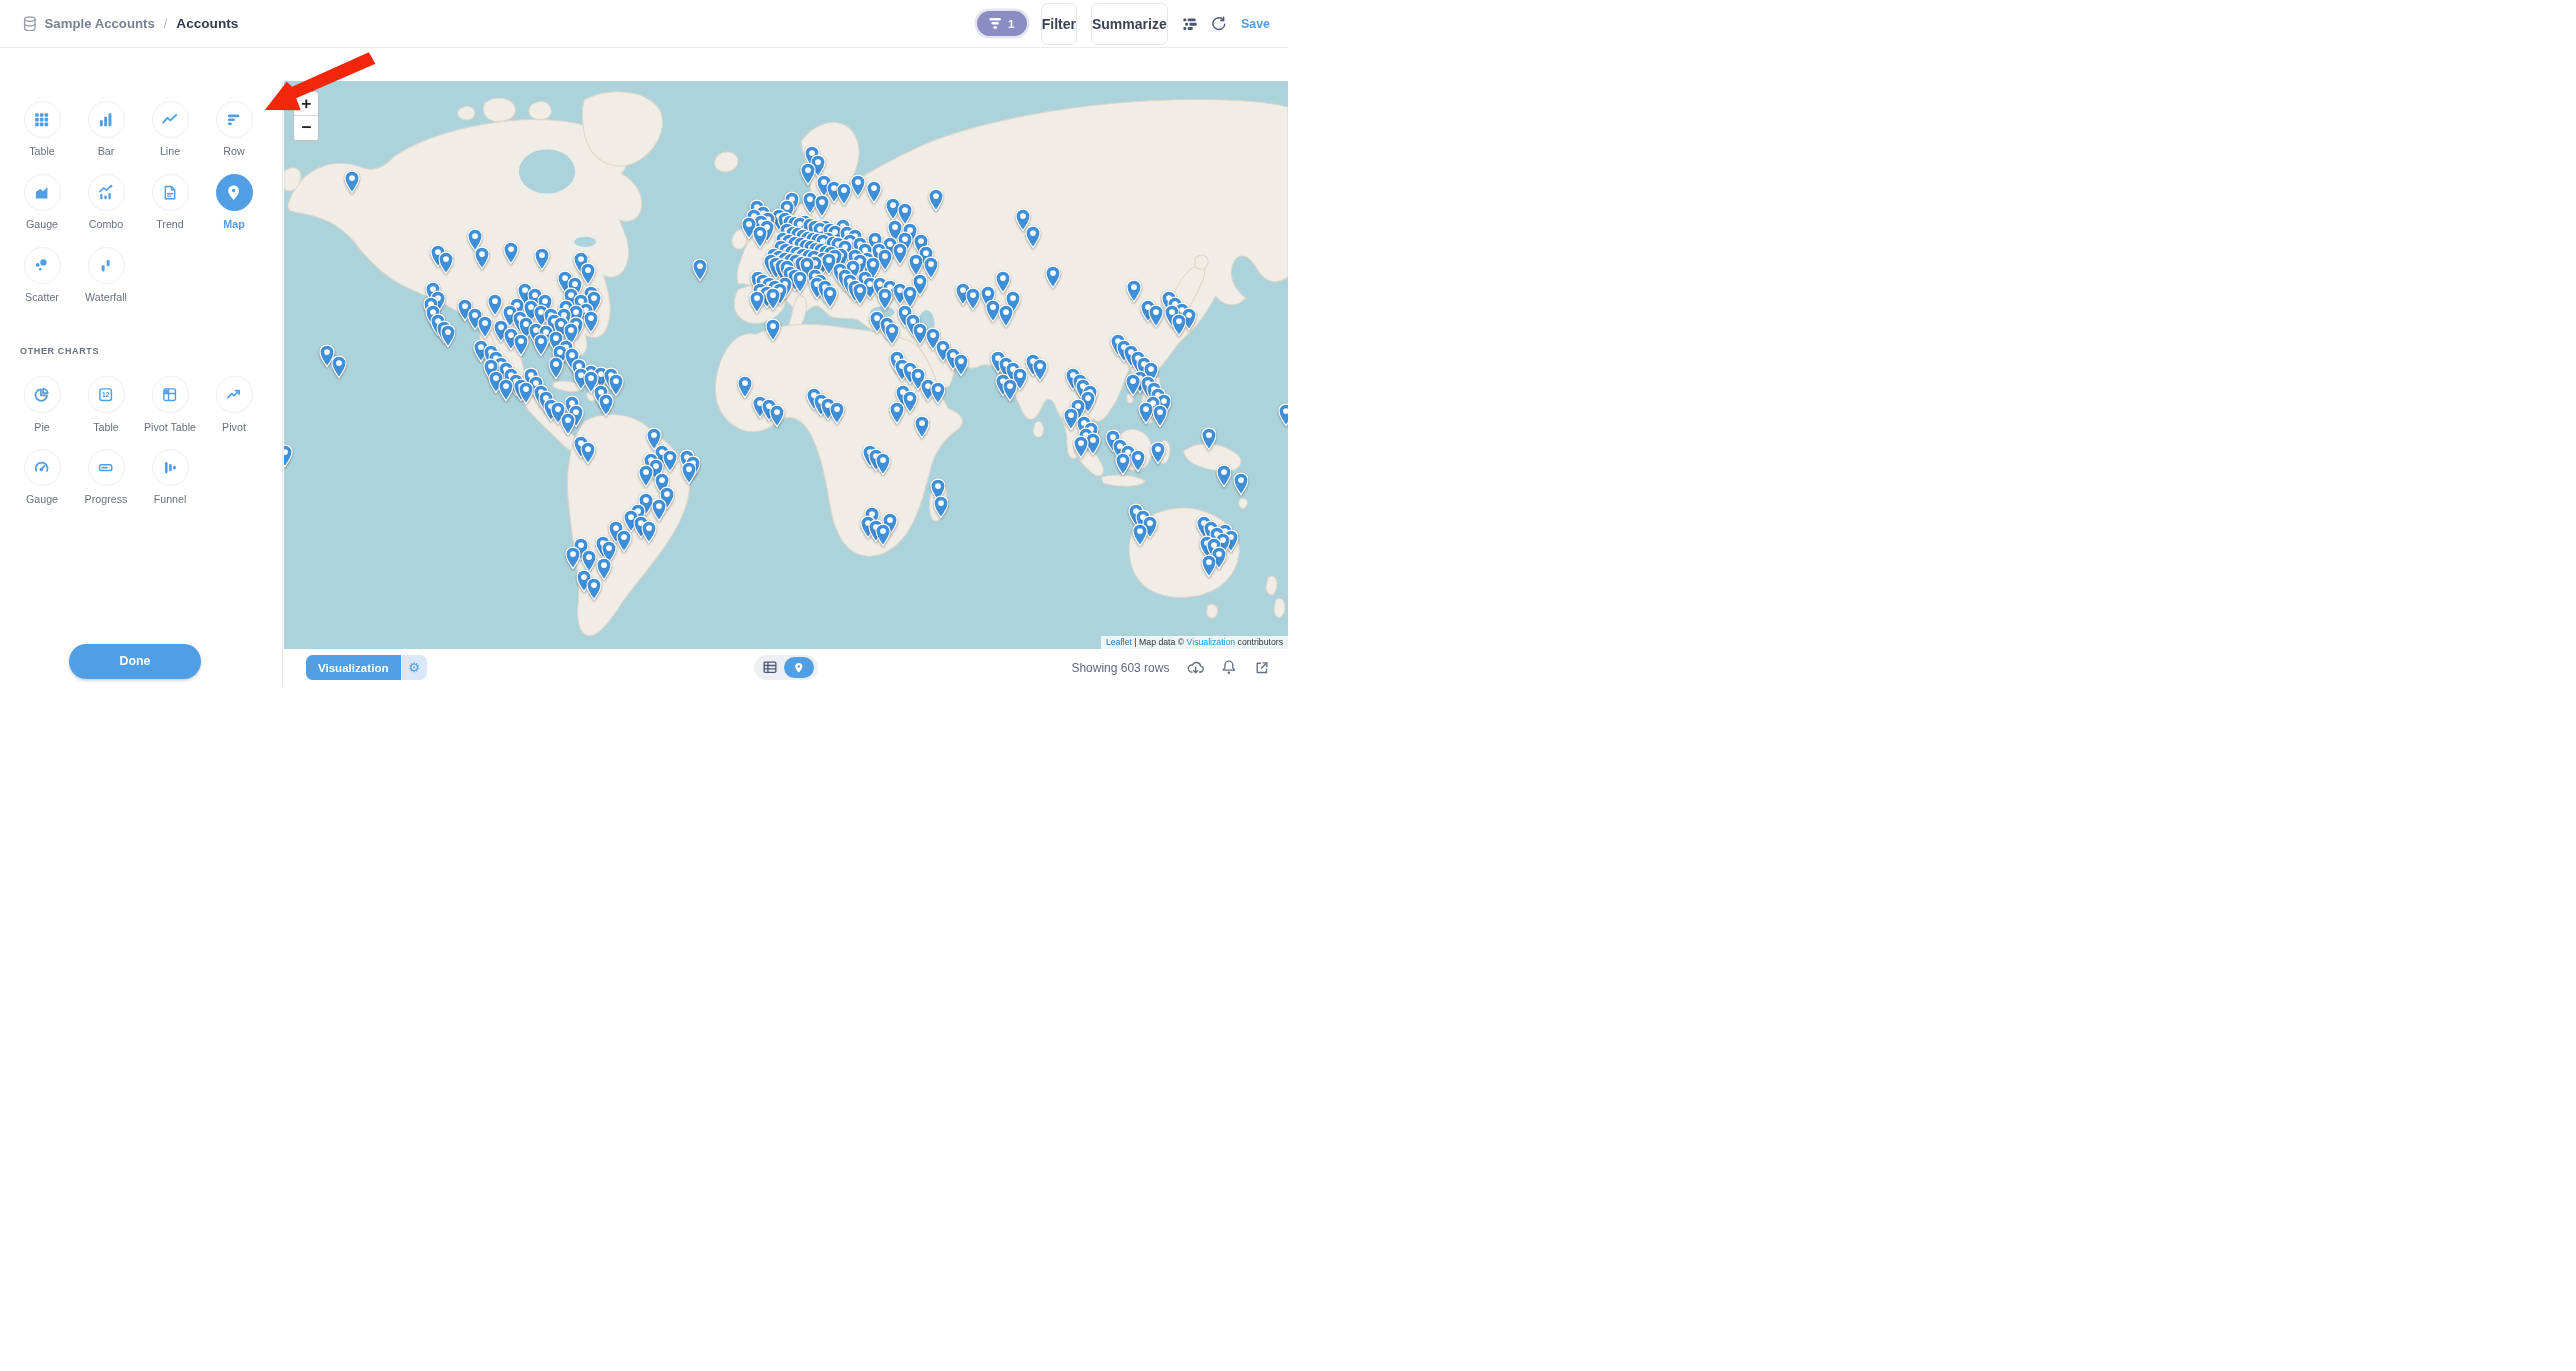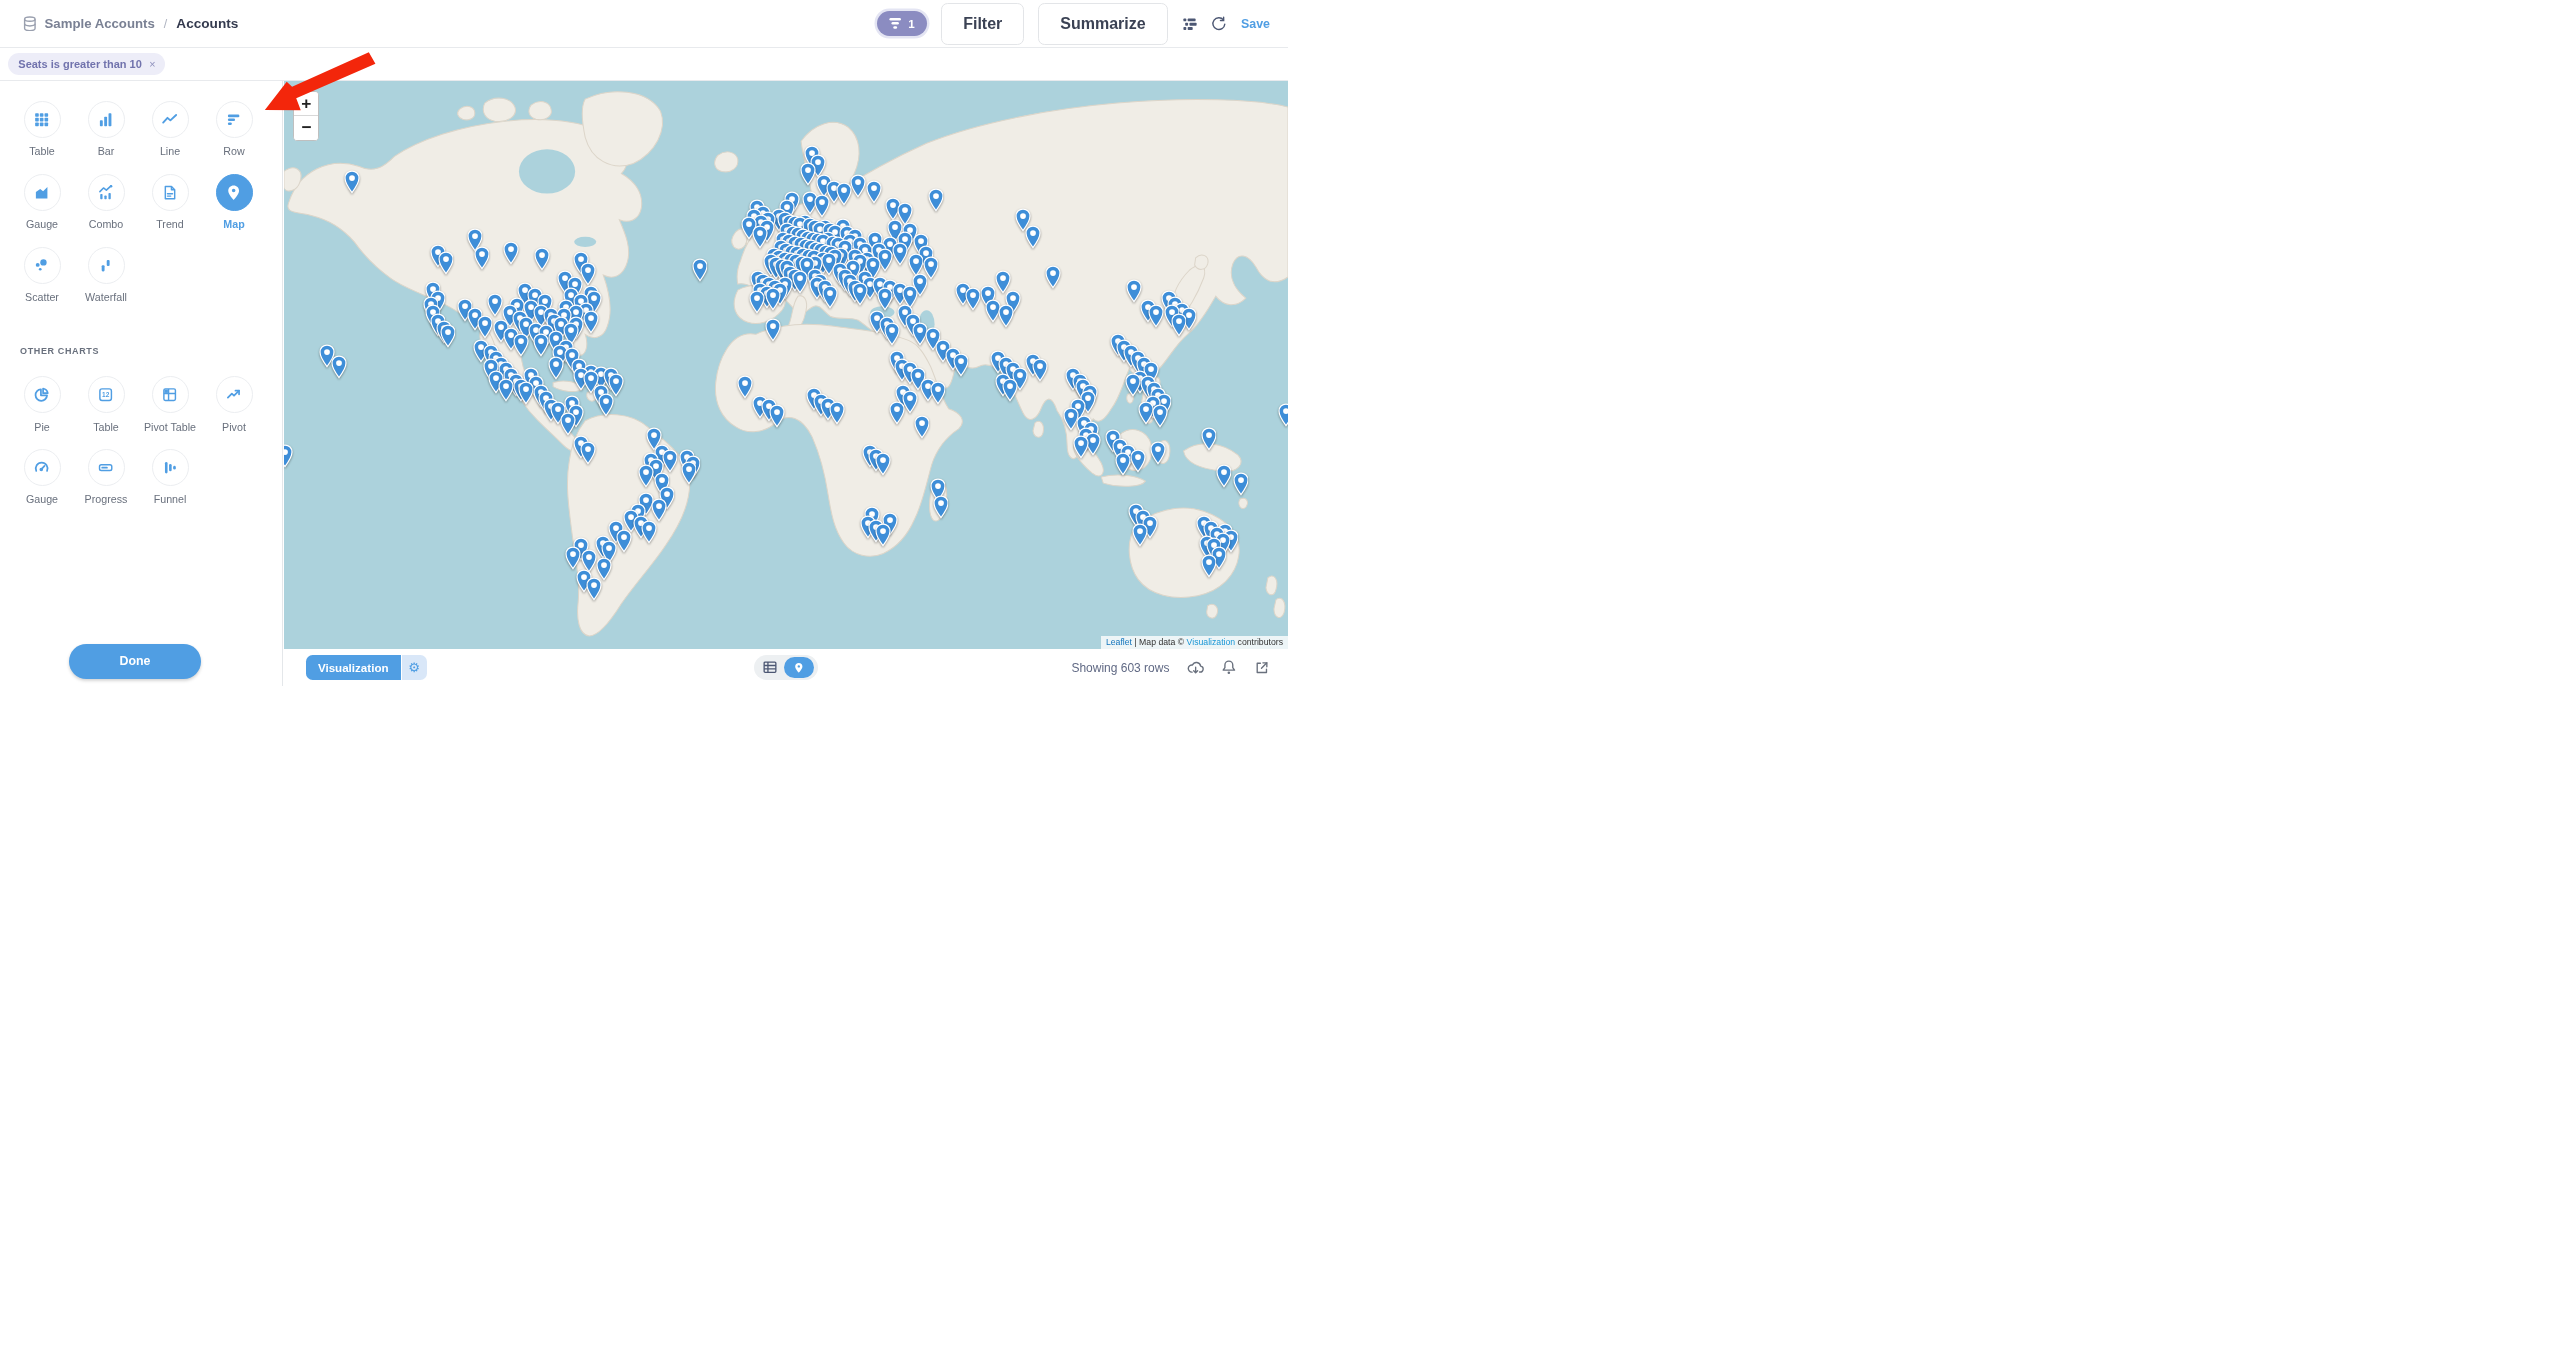--- a/index.html
+++ b/index.html
@@ -17,22 +17,22 @@
     border-bottom:0.8px solid var(--border);display:flex;align-items:center;justify-content:space-between;
     padding:0 18px 0 21.5px;z-index:30}
   .crumbs{display:flex;align-items:center;gap:7.4px}
   .crumb-db{color:var(--breadcrumb);font-size:13.2px;font-weight:700}
   .crumb-sep{color:#AEB3C0;font-size:12.4px;font-weight:400;margin:0 1.7px}
   .crumb-table{color:var(--textDark);font-size:13.6px;font-weight:700}
   .top-right{display:flex;align-items:center;gap:14px}
   .filter-pill{display:flex;align-items:center;gap:6.6px;height:25px;padding:0 12.4px;border:none;
     background:var(--purple);color:#fff;border-radius:12.4px;font-size:11.6px;font-weight:700;
     box-shadow:0 0 0 2.5px #E4E5F3;cursor:pointer}
-  .btn{height:42px;padding:0 21px;background:#fff;border:0.8px solid #E3E5E8;border-radius:6.6px;
-    font-size:16px;font-weight:700;color:#3B4254;cursor:pointer;font-family:inherit}
+  .btn{height:42px;padding:0 0;background:#fff;border:0.8px solid #E3E5E8;border-radius:6.6px;
+    font-size:14px;font-weight:700;color:#3B4254;cursor:pointer;font-family:inherit}
   .icon-btn{background:none;border:none;cursor:pointer;display:flex;align-items:center;color:#4C5773}
   .save-link{color:var(--brand);font-size:12.4px;font-weight:700;background:none;border:none;cursor:pointer;font-family:inherit}
 
   
   .chip-row{position:absolute;left:0;top:48px;right:0;height:33px;background:#fff;
     border-bottom:0.8px solid var(--border);display:flex;align-items:center;padding-left:8.3px;z-index:25}
   .chip{display:inline-flex;align-items:center;gap:7.4px;height:22px;padding:0 10px;
     background:var(--chipBg);border-radius:11.6px;color:var(--chipText);font-size:11px;font-weight:700;cursor:pointer}
   .chip .x{color:#8E90BC;font-size:10.7px;font-weight:400;cursor:pointer}
 
@@ -130,26 +130,20 @@
       <button class="icon-btn">
         <svg width="15.7" height="15.7" viewBox="0 0 22 22" fill="none" stroke="#4C5773" stroke-width="2" stroke-linecap="round">
           <path d="M17.5 5.5 A8.3 8.3 0 1 0 19.3 11.5"></path>
           <path d="M17.7 1.8 L17.7 6.2 L13.3 6.2" fill="none"></path>
         </svg>
       </button>
       <button class="save-link">Save</button>
     </div>
   </header>
 
-  <div class="chip-row">
-    <span class="chip">
-      <span>Seats is greater than 10</span>
-      <span class="x">×</span>
-    </span>
-  </div>
 
   <aside class="sidebar">
     <div class="chart-grid">
 
       <div class="chart-cell">
         <div class="circ">
             <span style="display:flex">
           <svg width="17.3" height="17.3" viewBox="0 0 24 24" fill="currentColor">
             <rect x="3" y="3" width="5" height="5" rx="1"></rect>
                 <rect x="9.5" y="3" width="5" height="5" rx="1"></rect>

